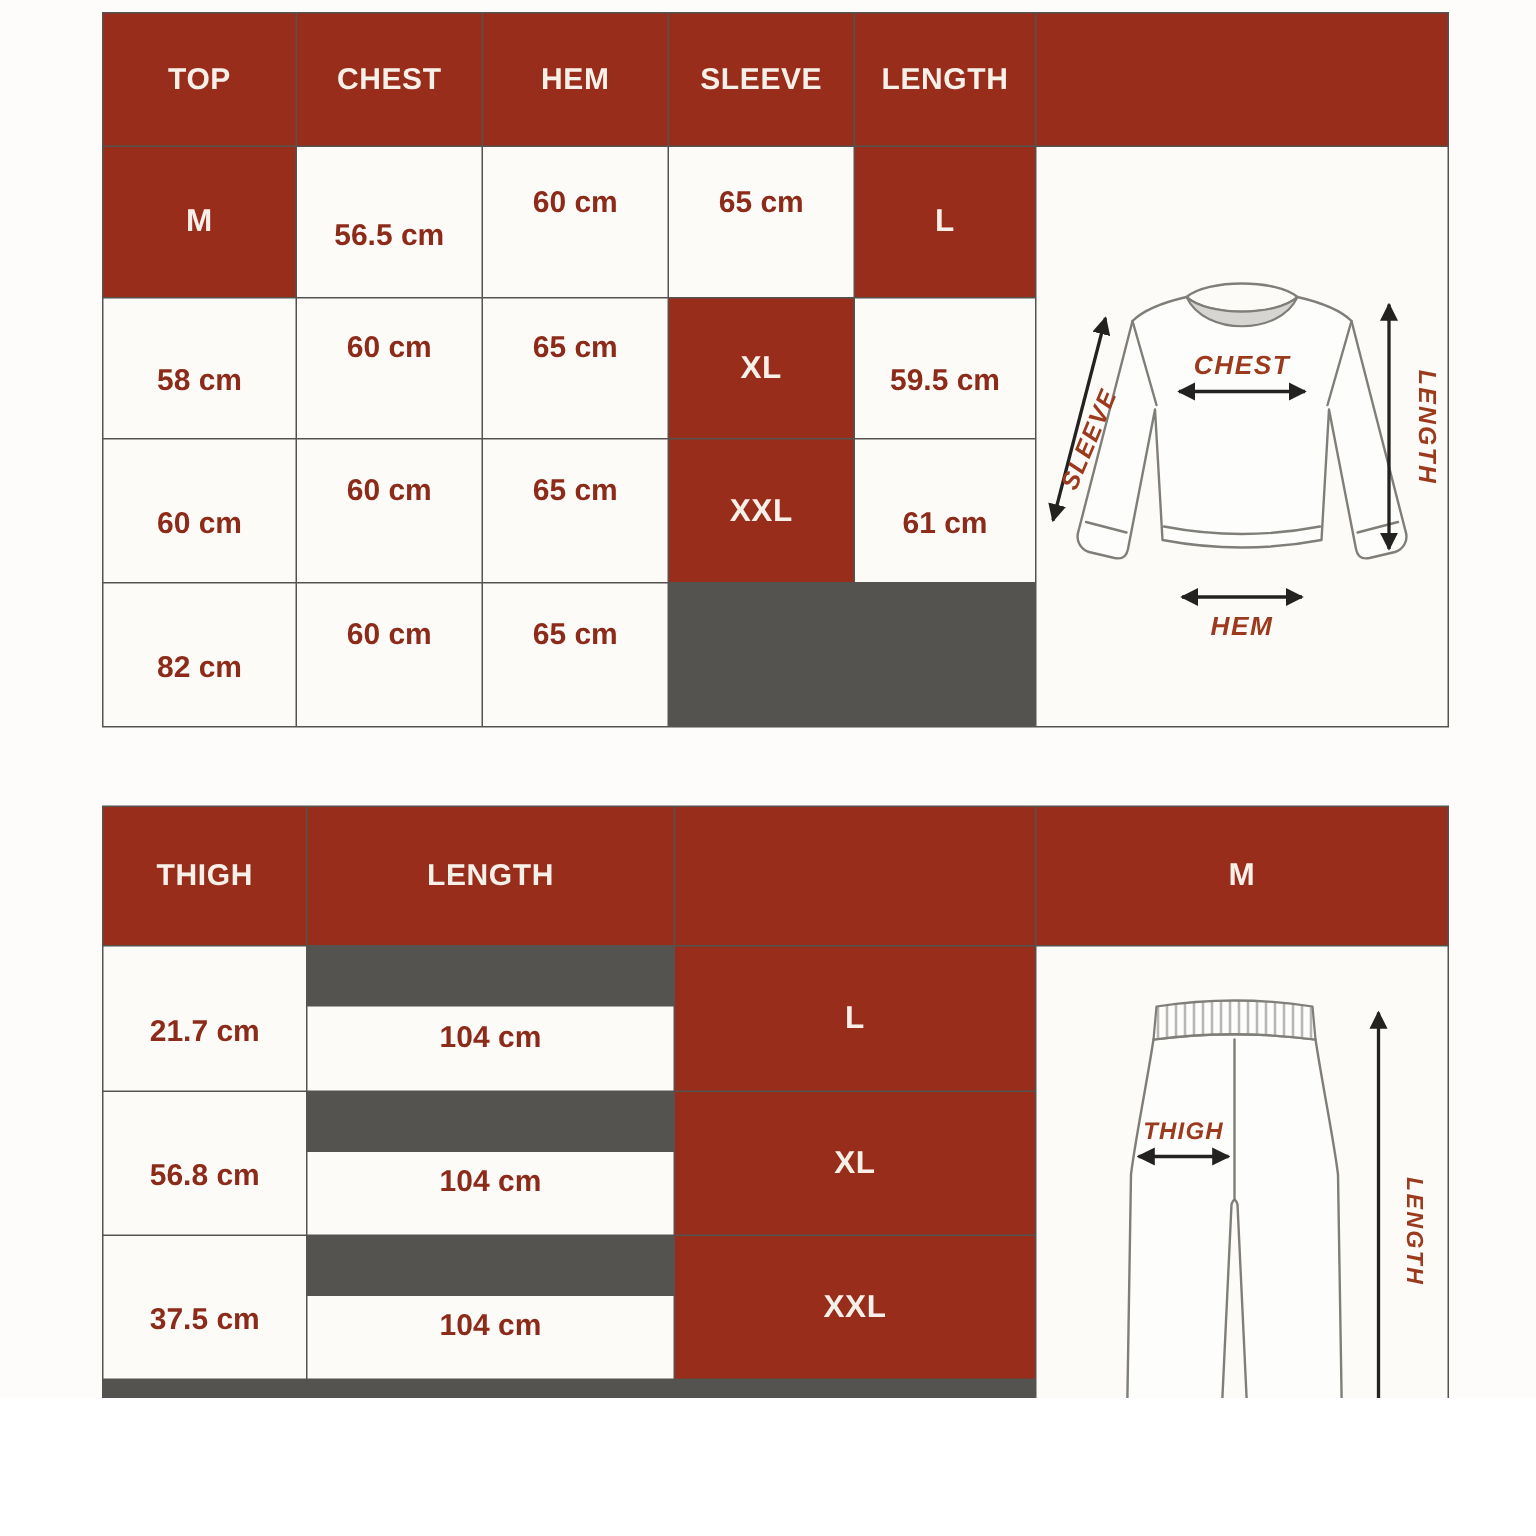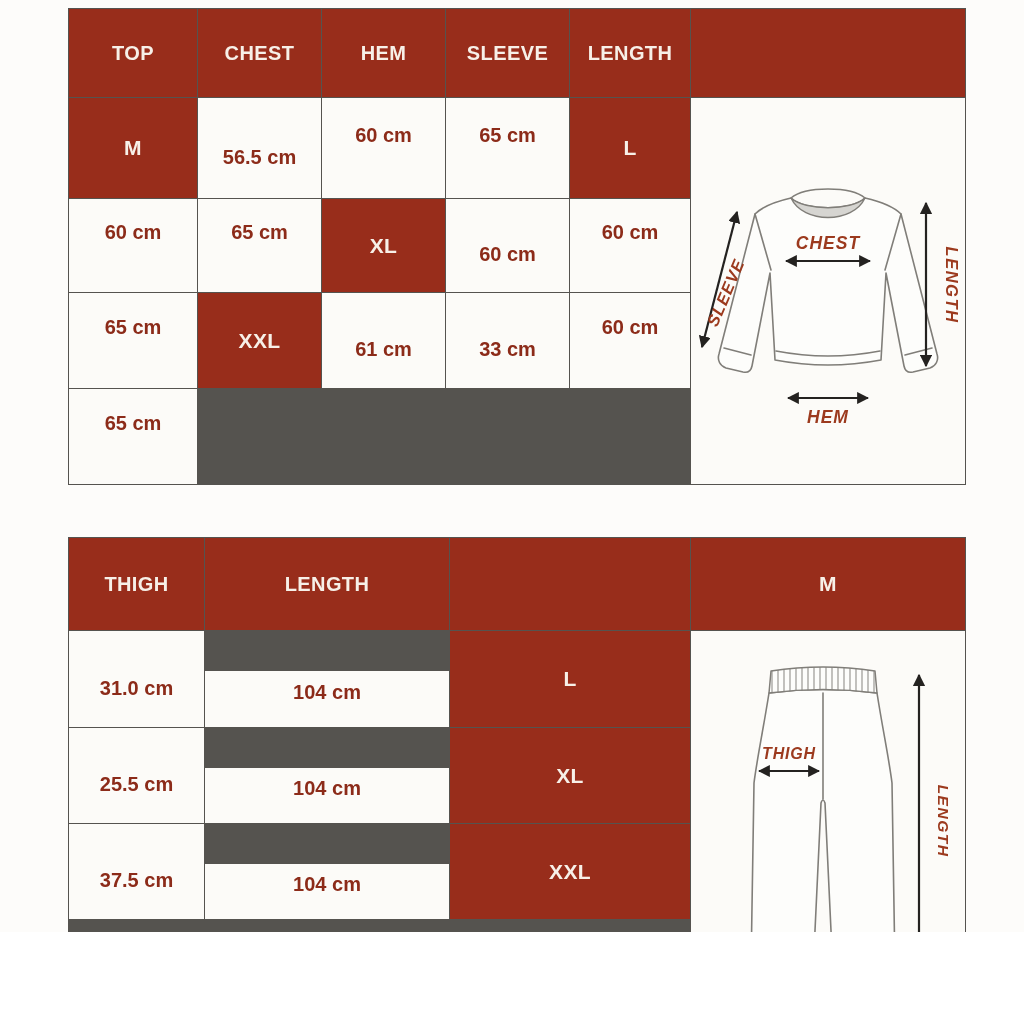--- a/index.html
+++ b/index.html
@@ -62,31 +62,33 @@
     <div class="cell head">SLEEVE</div>
     <div class="cell head">LENGTH</div>
     <div class="cell head"></div>
 
     <div class="cell size">M</div>
     <div class="cell val v-down">56.5 cm</div>
     <div class="cell val v-up">60 cm</div>
     <div class="cell val v-up">65 cm</div>
 
     <div class="cell size">L</div>
+    <div class="cell val v-down">58 cm</div>
     <div class="cell val v-up">60 cm</div>
     <div class="cell val v-up">65 cm</div>
 
     <div class="cell size">XL</div>
+    <div class="cell val v-down">59.5 cm</div>
     <div class="cell val v-down">60 cm</div>
     <div class="cell val v-up">60 cm</div>
     <div class="cell val v-up">65 cm</div>
 
     <div class="cell size">XXL</div>
     <div class="cell val v-down">61 cm</div>
-    <div class="cell val v-down">33 cm</div>
+    <div class="cell val v-down">82 cm</div>
     <div class="cell val v-up">60 cm</div>
     <div class="cell val v-up">65 cm</div>
 
     <div class="cell diagram" id="top-diagram-cell">
       <svg class="fig" viewBox="0 0 274 386">
         <defs>
           <marker id="ah1" viewBox="0 0 10 10" refX="9" refY="5" markerWidth="5.5" markerHeight="5.5" orient="auto-start-reverse">
             <path d="M0,0 L10,5 L0,10 z" fill="#242220"></path>
           </marker>
         </defs>
@@ -124,25 +126,25 @@
       </svg>
     </div>
   </div>
 
   <div class="size-table" id="bottom-table">
     <div class="cell head">THIGH</div>
     <div class="cell head">LENGTH</div>
     <div class="cell head"></div>
 
     <div class="cell size">M</div>
-    <div class="cell val v-down">31.0 cm</div>
+    <div class="cell val v-down">21.7 cm</div>
     <div class="cell val v-up2">104 cm</div>
 
     <div class="cell size">L</div>
-    <div class="cell val v-down">25.5 cm</div>
+    <div class="cell val v-down">56.8 cm</div>
     <div class="cell val v-up2">104 cm</div>
 
     <div class="cell size">XL</div>
     <div class="cell val v-down">37.5 cm</div>
     <div class="cell val v-up2">104 cm</div>
 
     <div class="cell size">XXL</div>
     <div class="cell val v-up2">104 cm</div>
 
     <div class="cell diagram" id="bottom-diagram-cell">

